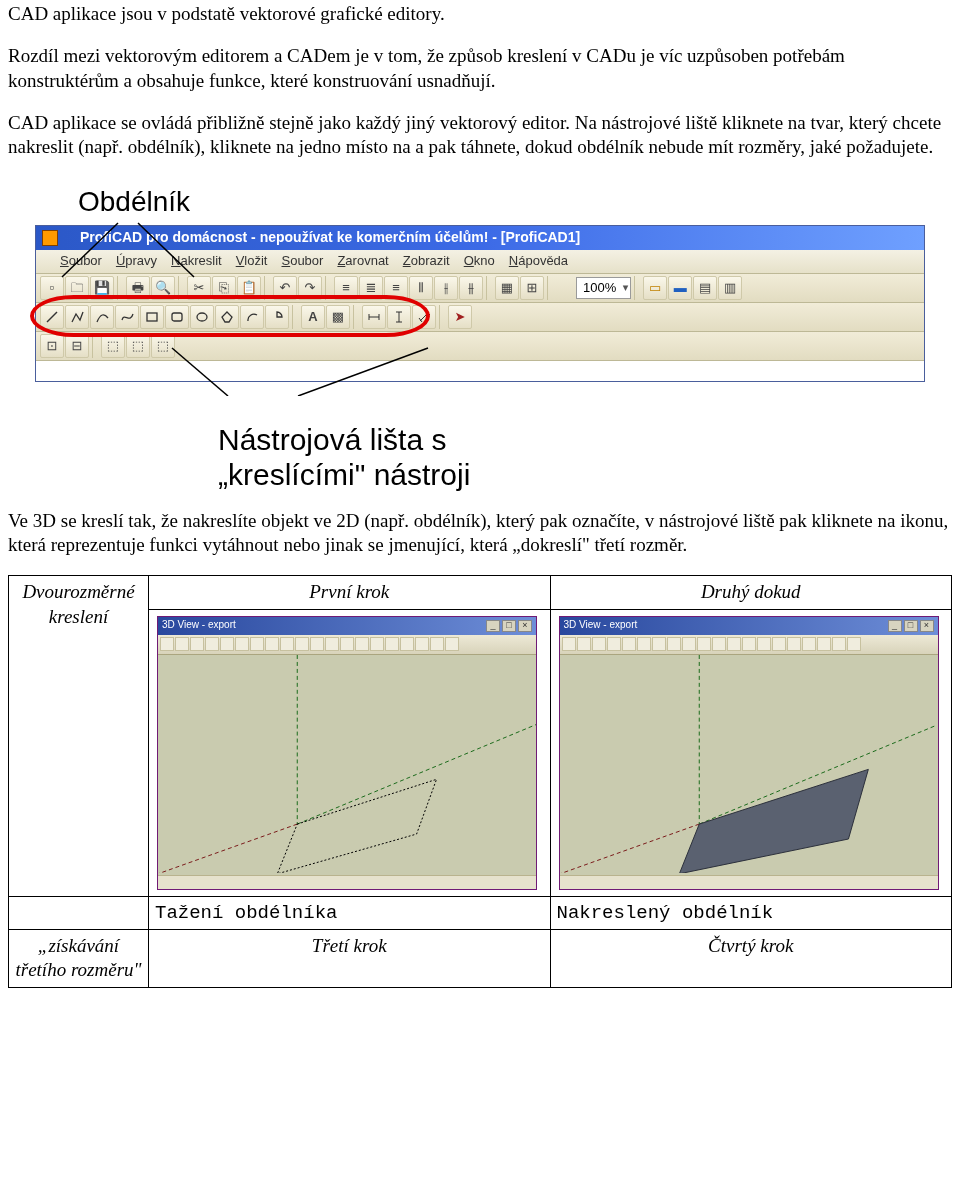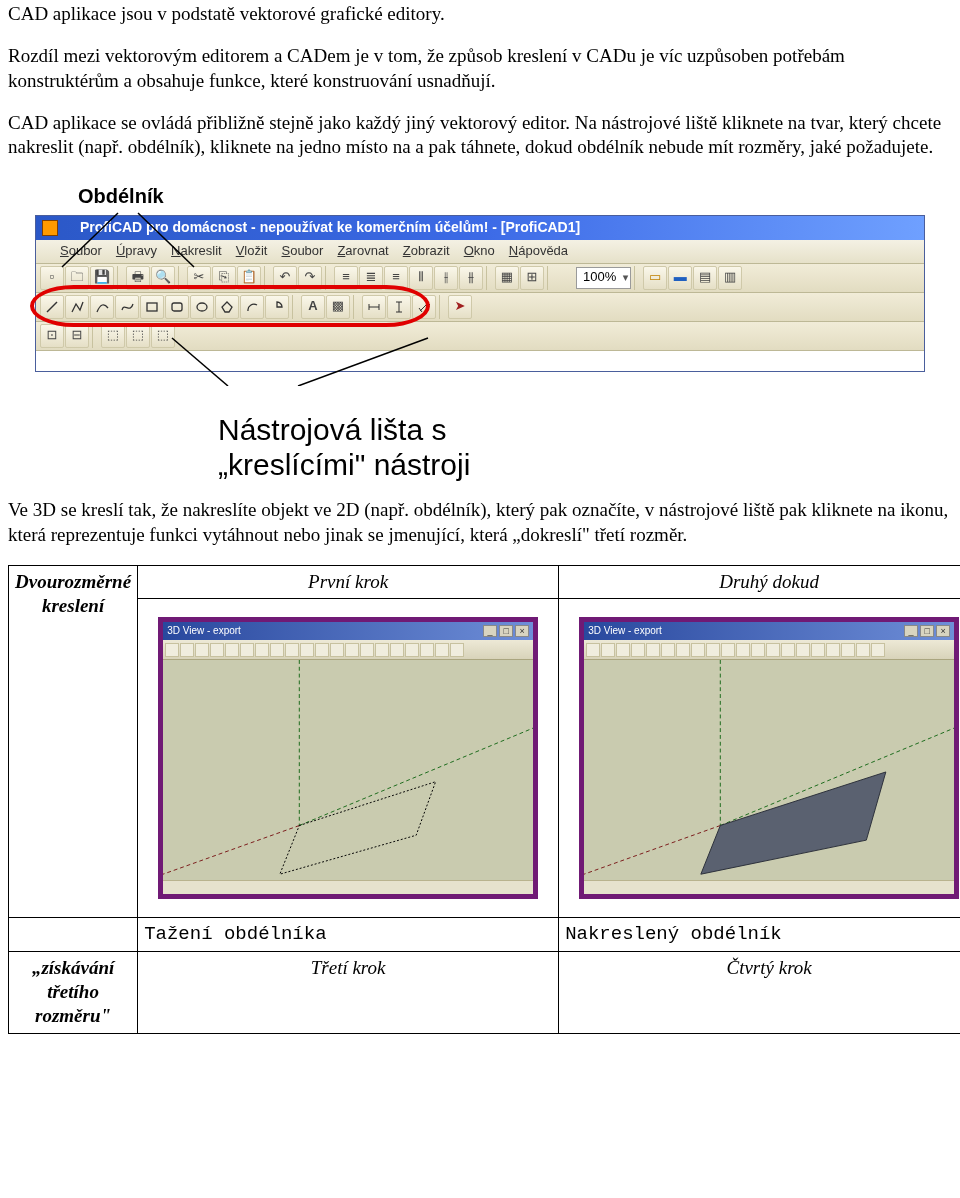--- a/index.html
+++ b/index.html
@@ -11,22 +11,21 @@
     font-size: 19px;
     line-height: 1.28;
     color: #000;
     background: #fff;
   }
   p { margin: 0 0 18px 0; }
   .callout {
     display: inline-block;
     margin: 6px 0 4px 70px;
     font-family: Arial, Helvetica, sans-serif;
-    font-size: 20px;
-    font-weight: bold;
+    font-size: 28px;
   }
   .callout2 {
     display: inline-block;
     margin: 10px 16px 16px 210px;
     font-family: Arial, Helvetica, sans-serif;
     font-size: 30px;
     line-height: 1.18;
   }
 
   
@@ -113,40 +112,40 @@
     font-family: "Times New Roman", serif;
     font-size: 19px;
   }
   .steps td, .steps th {
     border: 1px solid #000;
     vertical-align: top;
     padding: 4px 6px;
   }
   .rowlabel {
     font-style: italic;
-    font-weight: bold;
+    font-weight: normal;
     text-align: center;
     width: 140px;
   }
   .stephdr {
     font-style: italic;
     text-align: center;
     font-family: Liberation Serif, serif;
   }
   .step-cell { padding: 0; }
   .step-caption { padding: 4px 8px; font-family: Liberation Mono, monospace; font-size: 19px; }
 
   
   .app3d {
     width: 380px;
     font-family: Tahoma, Arial, sans-serif;
     font-size: 10px;
     background: #d8d7c6;
-    border: 5px solid #701a75;
-    margin: 14px;
+    border: 1px solid #701a75;
+    margin: 2px;
   }
   .app3d .ttl {
     background: linear-gradient(to right, #29489e, #6e8ed8);
     color: #fff;
     height: 18px;
     display: flex; align-items: center; justify-content: space-between;
     padding: 0 4px;
   }
   .app3d .wbtns { display:flex; gap:2px; }
   .app3d .wbtns span {

